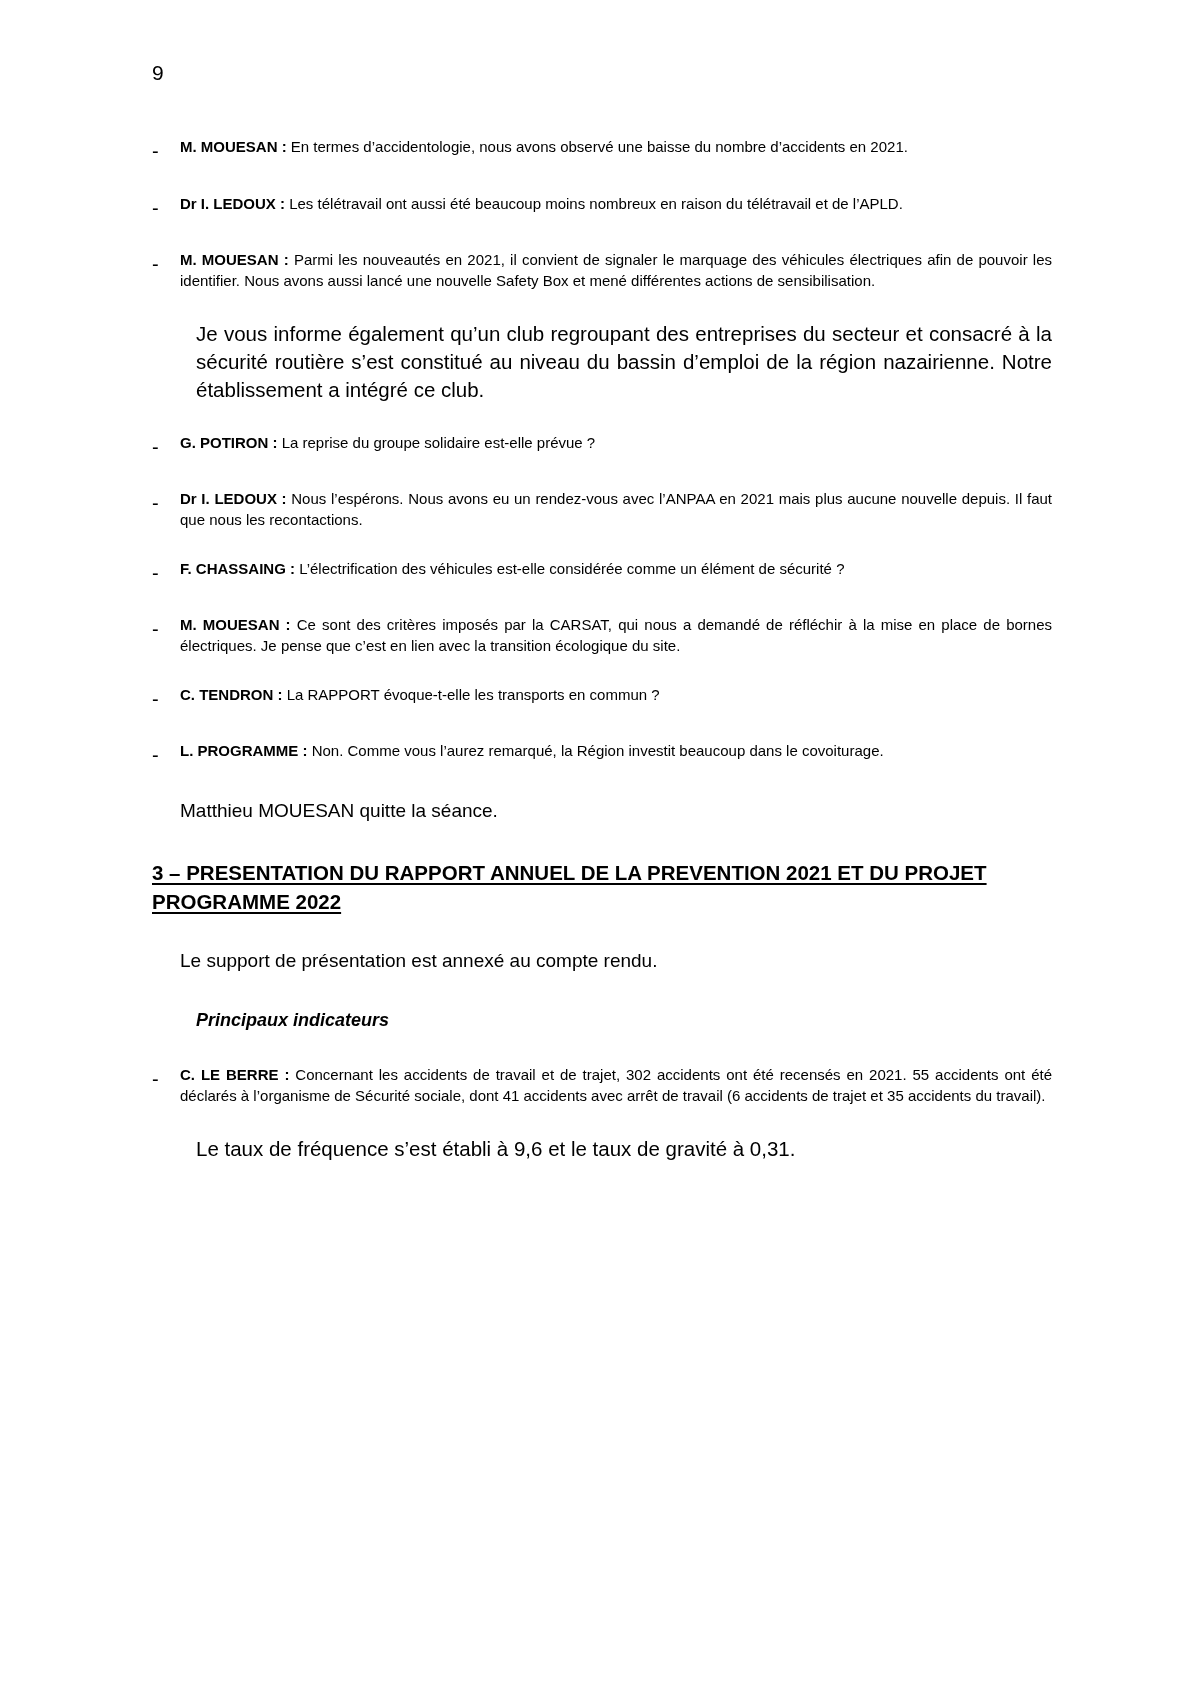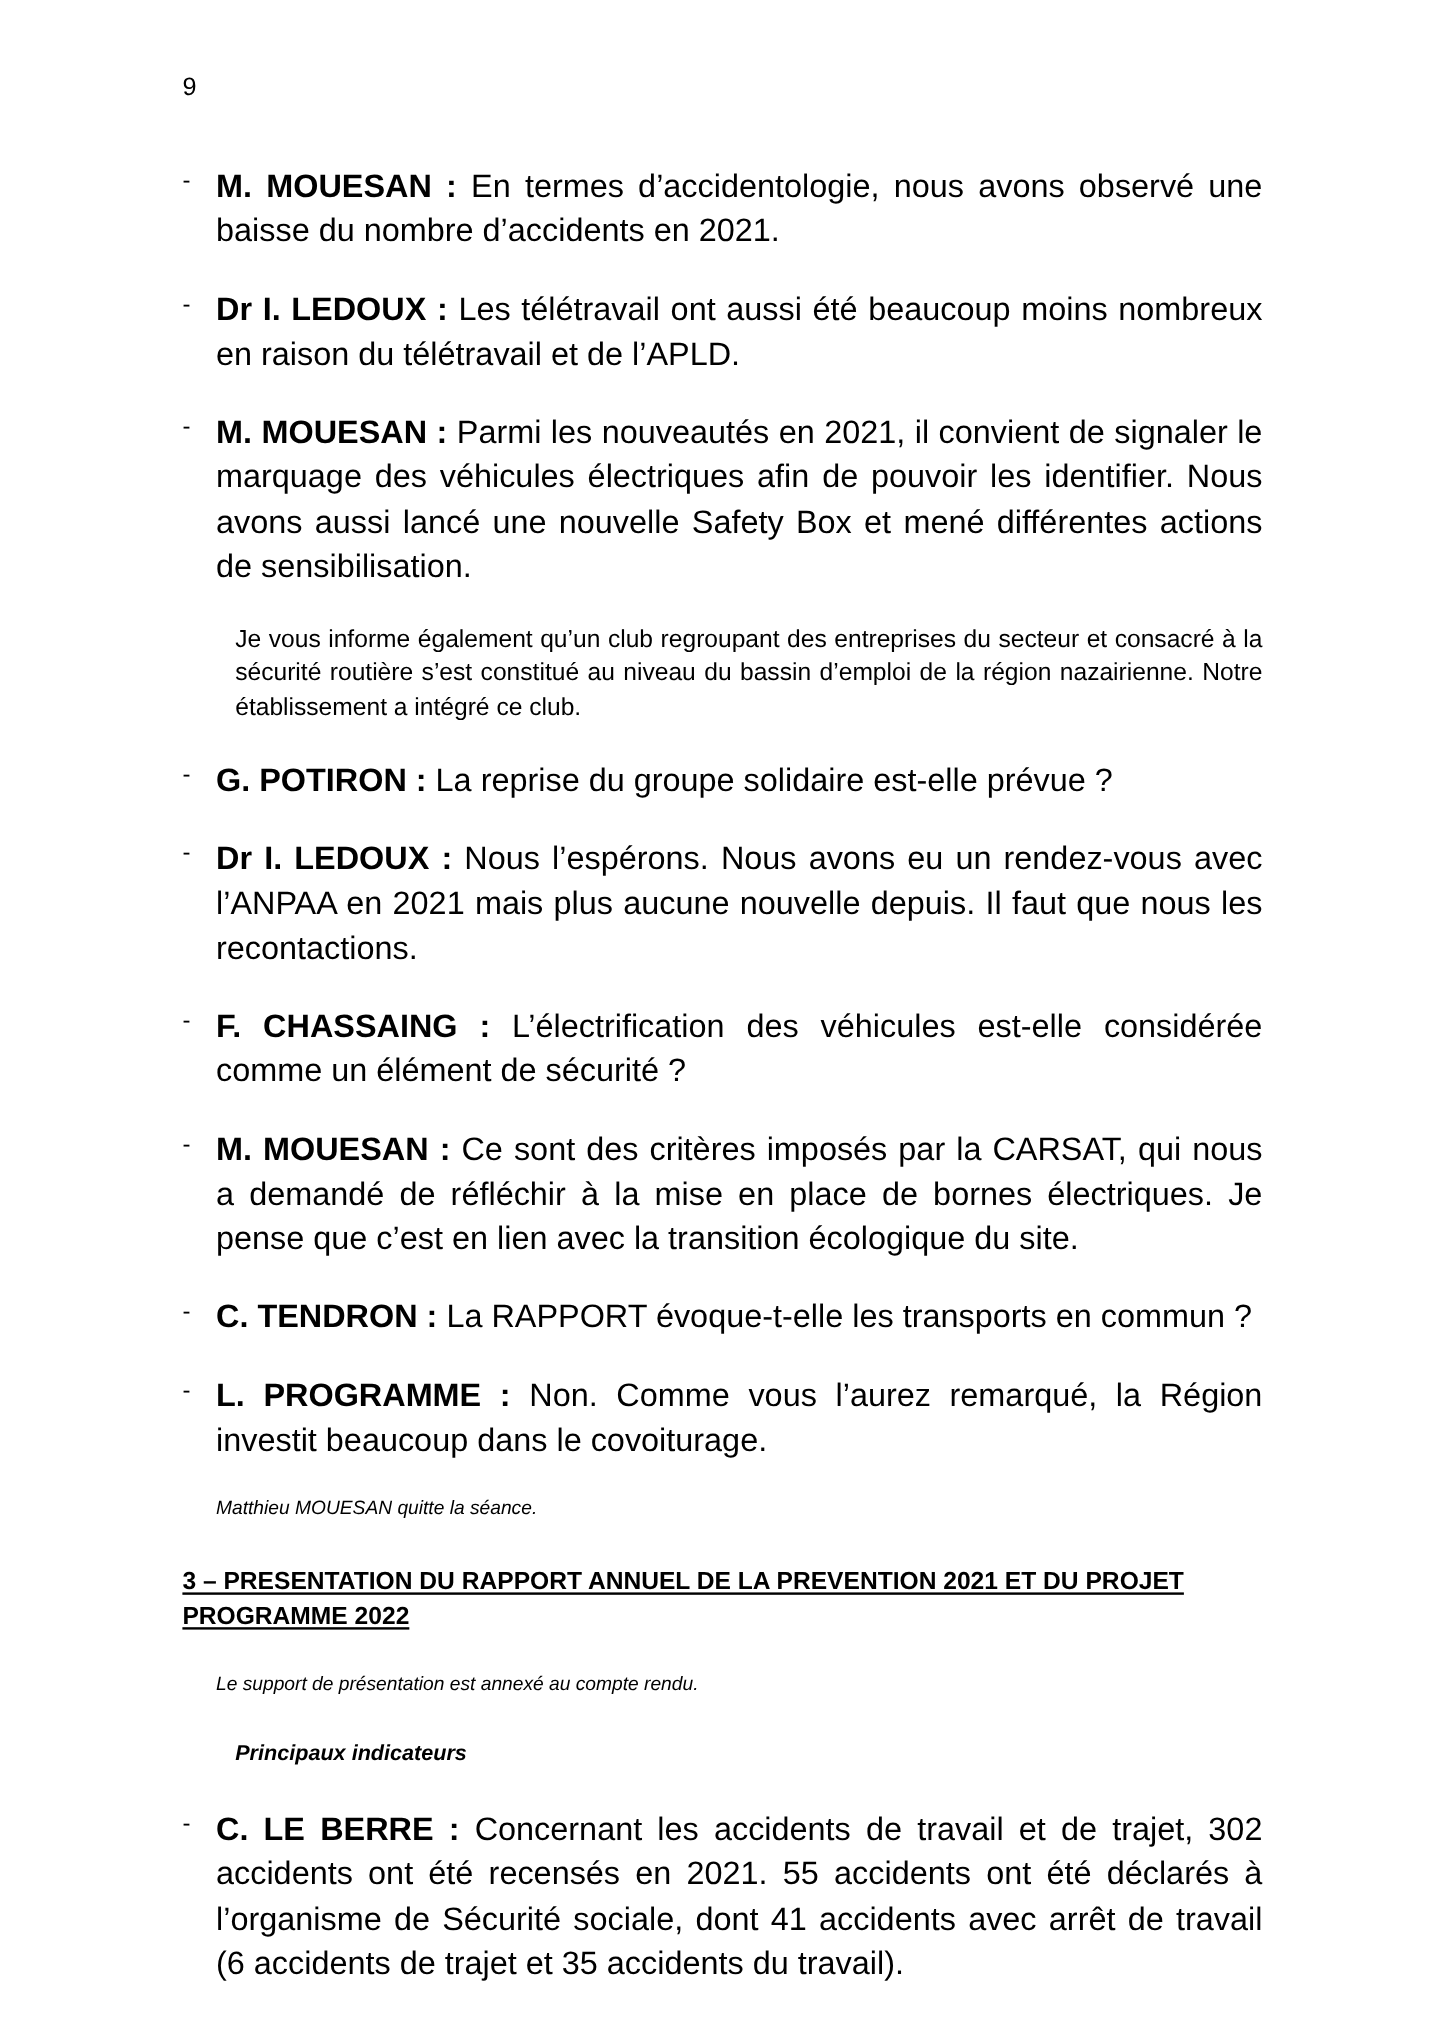--- a/index.html
+++ b/index.html
@@ -35,41 +35,40 @@
     margin: 0 0 28px 0;
   }
   .bullet-dash {
     flex: 0 0 28px;
     font-size: 20px;
     line-height: 1.38;
     padding-top: 1px;
   }
   .bullet-body {
     flex: 1 1 auto;
-    font-size: 27px;
+    font-size: 15px;
     line-height: 1.38;
     text-align: justify;
     text-justify: inter-word;
     hyphens: none;
   }
   .speaker {
     font-weight: bold;
   }
   
   .para {
     margin: 0 0 28px 44px;
     font-size: 20.5px;
     line-height: 1.38;
     text-align: justify;
   }
   .para-italic {
     margin: 0 0 34px 28px;
-    font-size: 16px;
+    font-size: 19px;
     line-height: 1.38;
-    font-style: italic;
     text-align: left;
   }
   
   .section-heading {
     margin: 0 0 32px 0;
     font-size: 20.5px;
     line-height: 1.42;
     font-weight: bold;
     text-decoration: underline;
     text-underline-offset: 3px;
@@ -137,15 +136,16 @@
         <div class="bullet-body"><span class="speaker">L. PROGRAMME :</span><span> Non. Comme vous l’aurez remarqué, la Région investit beaucoup dans le covoiturage.</span></div>
       </div>
       <p class="para-italic">Matthieu MOUESAN quitte la séance.</p>
       <h2 class="section-heading">3 – PRESENTATION DU RAPPORT ANNUEL DE LA PREVENTION 2021 ET DU PROJET PROGRAMME 2022</h2>
       <p class="para-italic">Le support de présentation est annexé au compte rendu.</p>
       <h4 class="sub-sub-heading">Principaux indicateurs</h4>
       <div class="bullet-block">
         <span class="bullet-dash">-</span>
         <div class="bullet-body"><span class="speaker">C. LE BERRE :</span><span> Concernant les accidents de travail et de trajet, 302 accidents ont été recensés en 2021. 55 accidents ont été déclarés à l’organisme de Sécurité sociale, dont 41 accidents avec arrêt de travail (6 accidents de trajet et 35 accidents du travail).</span></div>
       </div>
+      <p class="para">Le taux de fréquence s’est établi à 9,6 et le taux de gravité à 0,31.</p>
     </div>
 
 </div>
 
 </body></html>

